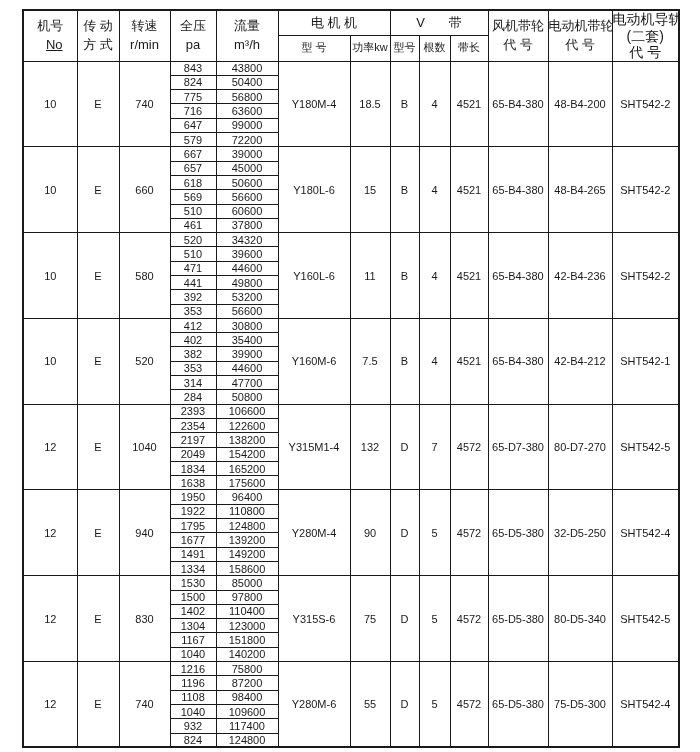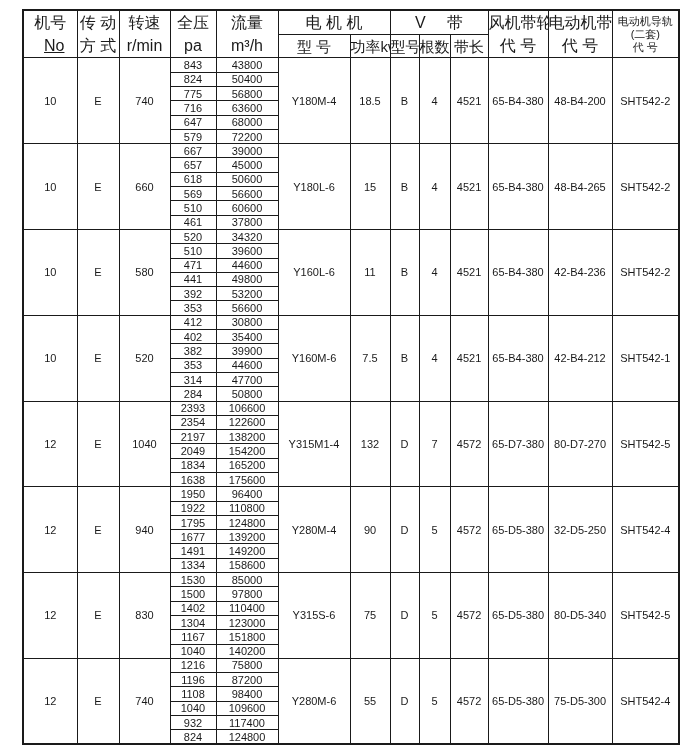--- a/index.html
+++ b/index.html
@@ -17,27 +17,27 @@
   }
   th, td {
     border: 1px solid #1a1a1a;
     text-align: center;
     vertical-align: middle;
     padding: 0;
     font-weight: normal;
     overflow: hidden;
     white-space: nowrap;
   }
-  thead th { font-size: 16px; line-height: 1.45; height: 21px; }
-  thead .small3 { font-size: 11px; line-height: 1.18; }
+  thead th { font-size: 13px; line-height: 1.45; height: 21px; }
+  thead .small3 { font-size: 14px; line-height: 1.18; }
   tbody td { font-size: 11px; }
   tbody tr { height: 14.3px; }
   .u { text-decoration: underline; padding-left: 8px; }
   .spread { display: flex; justify-content: space-around; padding: 0 14px; }
-  .sub { font-size: 15px; }
+  .sub { font-size: 11px; }
 </style>
 </head>
 <body>
 
 <div class="page">
   <table>
     <colgroup>
       <col style="width:54px">
         <col style="width:42px">
         <col style="width:51px">
@@ -126,21 +126,21 @@
         <tr>
           <td>775</td>
           <td>56800</td>
         </tr>
         <tr>
           <td>716</td>
           <td>63600</td>
         </tr>
         <tr>
           <td>647</td>
-          <td>68000</td>
+          <td>99000</td>
         </tr>
         <tr>
           <td>579</td>
           <td>72200</td>
         </tr>
         <tr>
           <td rowspan="6">10</td>
           <td rowspan="6">E</td>
           <td rowspan="6">660</td>
           <td>667</td>

